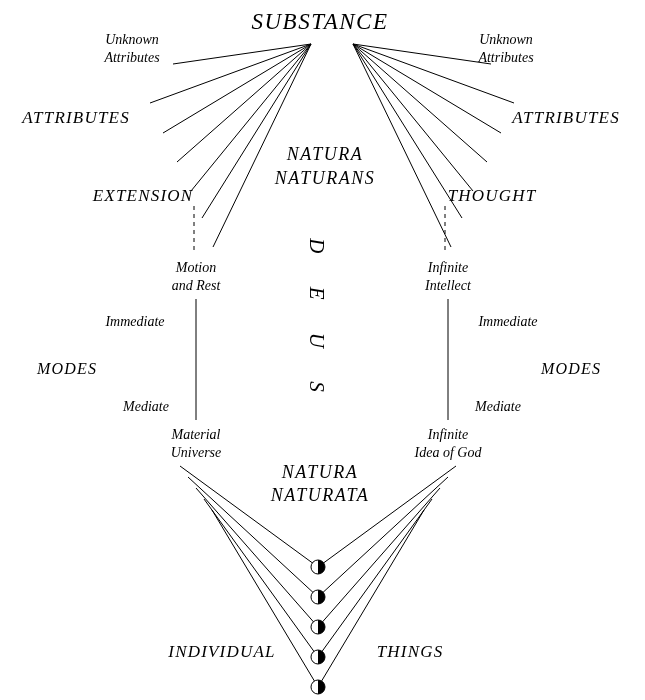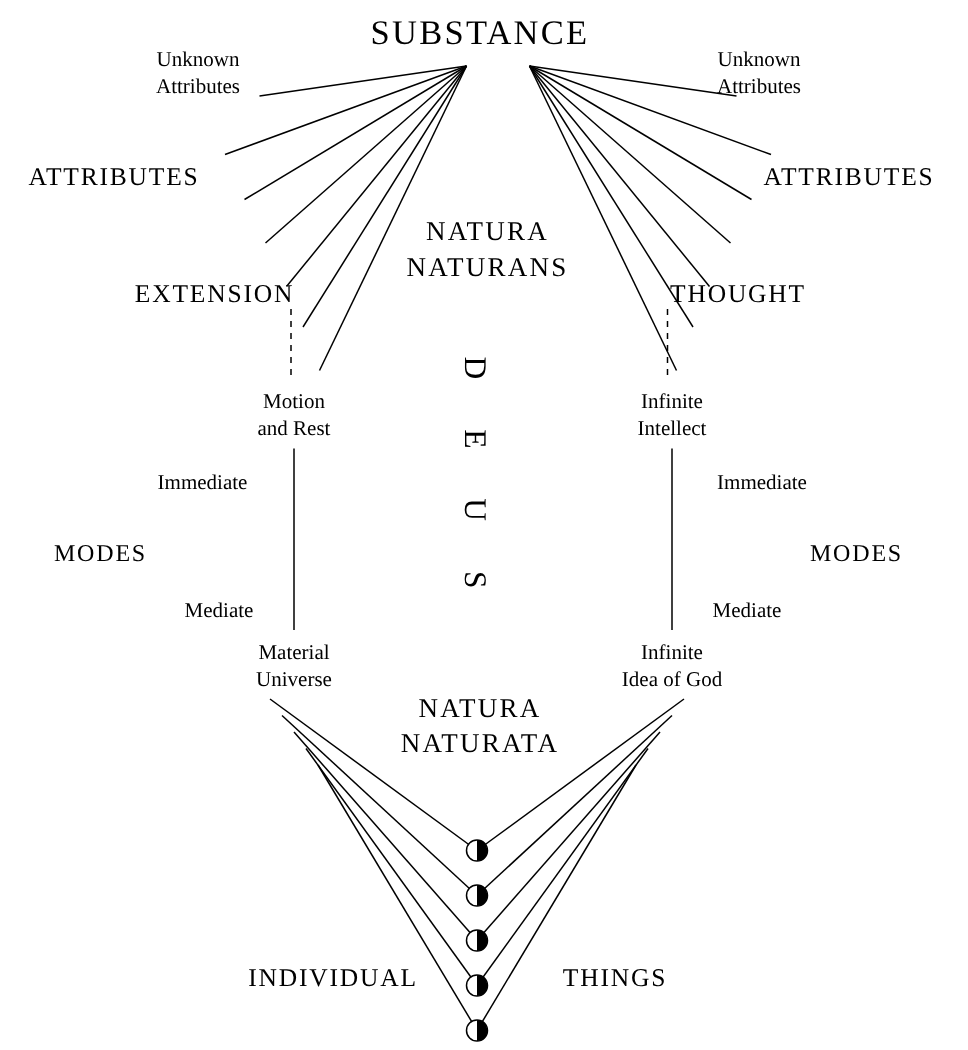--- a/index.html
+++ b/index.html
@@ -8,20 +8,21 @@
     background: #ffffff;
     width: 645px;
     height: 700px;
     overflow: hidden;
   }
   .diagram-wrap {
     width: 520px;
     height: 700px;
     position: relative;
     font-family: "Liberation Serif", "DejaVu Serif", serif;
+    font-style: italic;
   }
   svg { display: block; }
   text {
     font-family: "Liberation Serif", "DejaVu Serif", serif;
     fill: #000000;
   }
   .t-title   { font-size: 23px; letter-spacing: 1.5px; }
   .t-big     { font-size: 17px; letter-spacing: 1.2px; }
   .t-natura  { font-size: 18px; letter-spacing: 1.5px; }
   .t-small   { font-size: 14px; }

